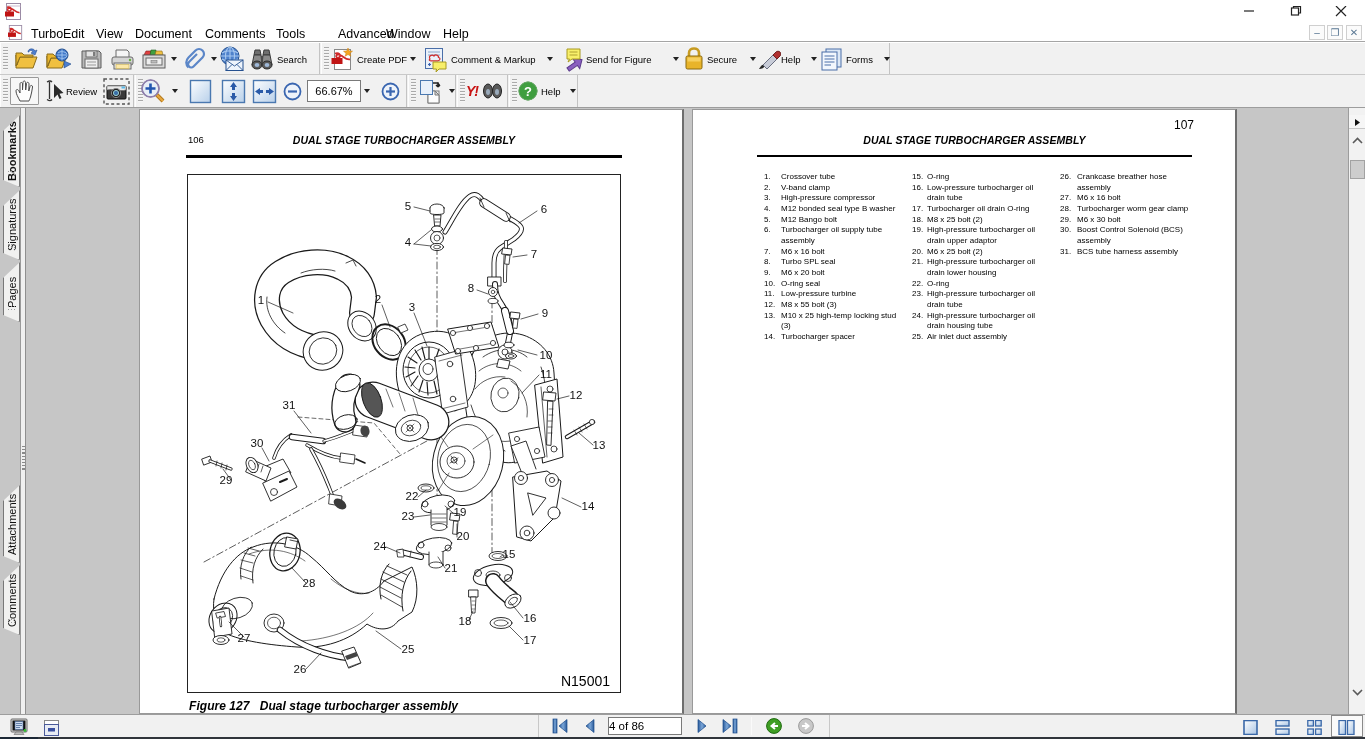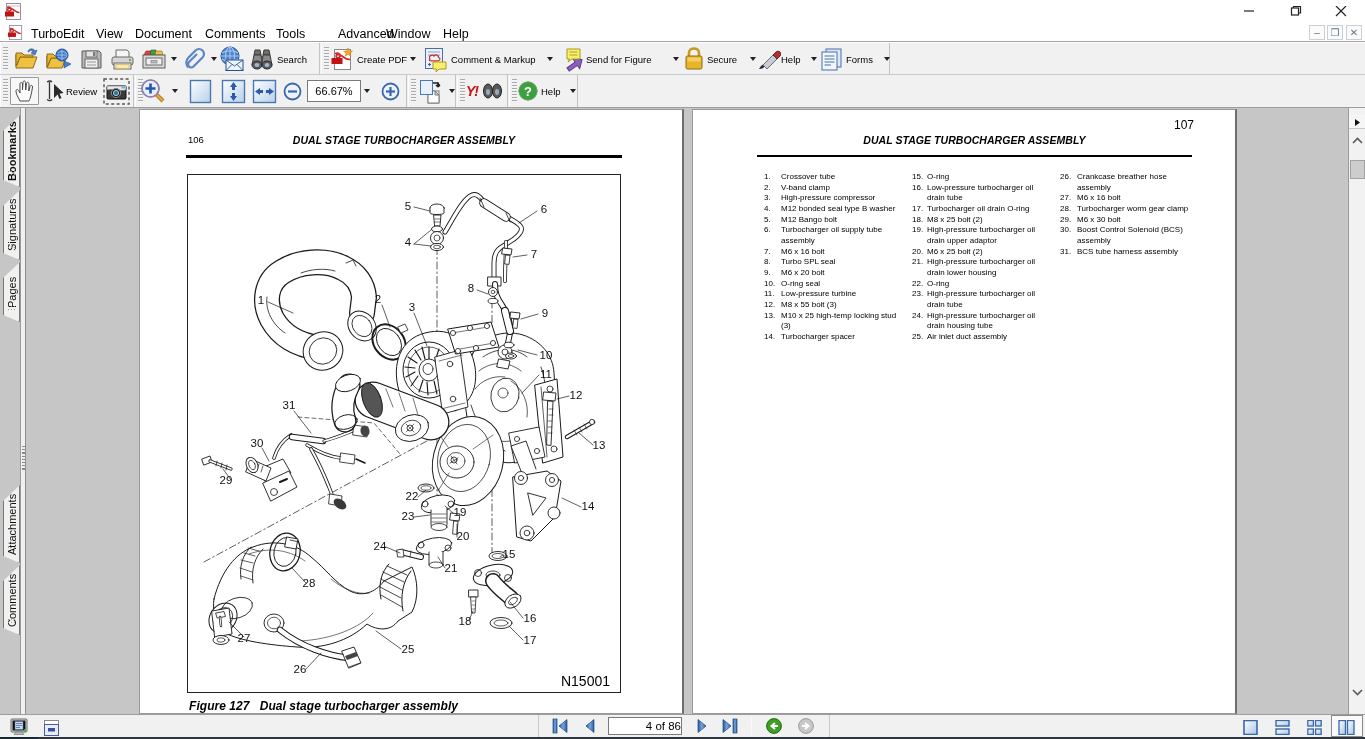--- a/index.html
+++ b/index.html
@@ -791,21 +791,21 @@
             <stop offset="0.5" stop-color="#7aa6d8"></stop>
             <stop offset="1" stop-color="#2a5a9a"></stop>
           </linearGradient>
         </defs>
       <rect x="1" y="1" width="4" height="14" fill="url(#nb)" stroke="#1a4a8a" stroke-width="0.7"></rect>
       <path d="M15 1.5 L7 8 L15 14.5 Z" fill="url(#nb)" stroke="#1a4a8a" stroke-width="0.7"></path>
     </svg>
     <svg class="abs" style="left:583px;top:3px" width="13" height="16" viewBox="0 0 13 16">
       <path d="M11 1.5 L3 8 L11 14.5 Z" fill="url(#nb)" stroke="#1a4a8a" stroke-width="0.7"></path>
     </svg>
-    <div class="abs" style="left:608px;top:2px;width:74px;height:18px;background:#fff;border:1px solid #7a7a7a;font-size:11.5px;text-align:right;line-height:17px">4 of 86</div>
+    <div class="abs" style="left:608px;top:2px;width:74px;height:18px;background:#fff;border:1px solid #7a7a7a;font-size:11.5px;text-align:left;line-height:17px">4 of 86</div>
     <svg class="abs" style="left:696px;top:3px" width="13" height="16" viewBox="0 0 13 16">
       <path d="M2 1.5 L10 8 L2 14.5 Z" fill="url(#nb)" stroke="#1a4a8a" stroke-width="0.7"></path>
     </svg>
     <svg class="abs" style="left:721px;top:3px" width="17" height="16" viewBox="0 0 17 16">
       <path d="M2 1.5 L10 8 L2 14.5 Z" fill="url(#nb)" stroke="#1a4a8a" stroke-width="0.7"></path>
       <rect x="12" y="1" width="4" height="14" fill="url(#nb)" stroke="#1a4a8a" stroke-width="0.7"></rect>
     </svg>
     <div class="sep2" style="left:751px"></div>
     <svg class="abs" style="left:766px;top:3px" width="16" height="16" viewBox="0 0 16 16">
       <circle cx="8" cy="8" r="7.4" fill="#3f9e23" stroke="#1e6a10"></circle>

